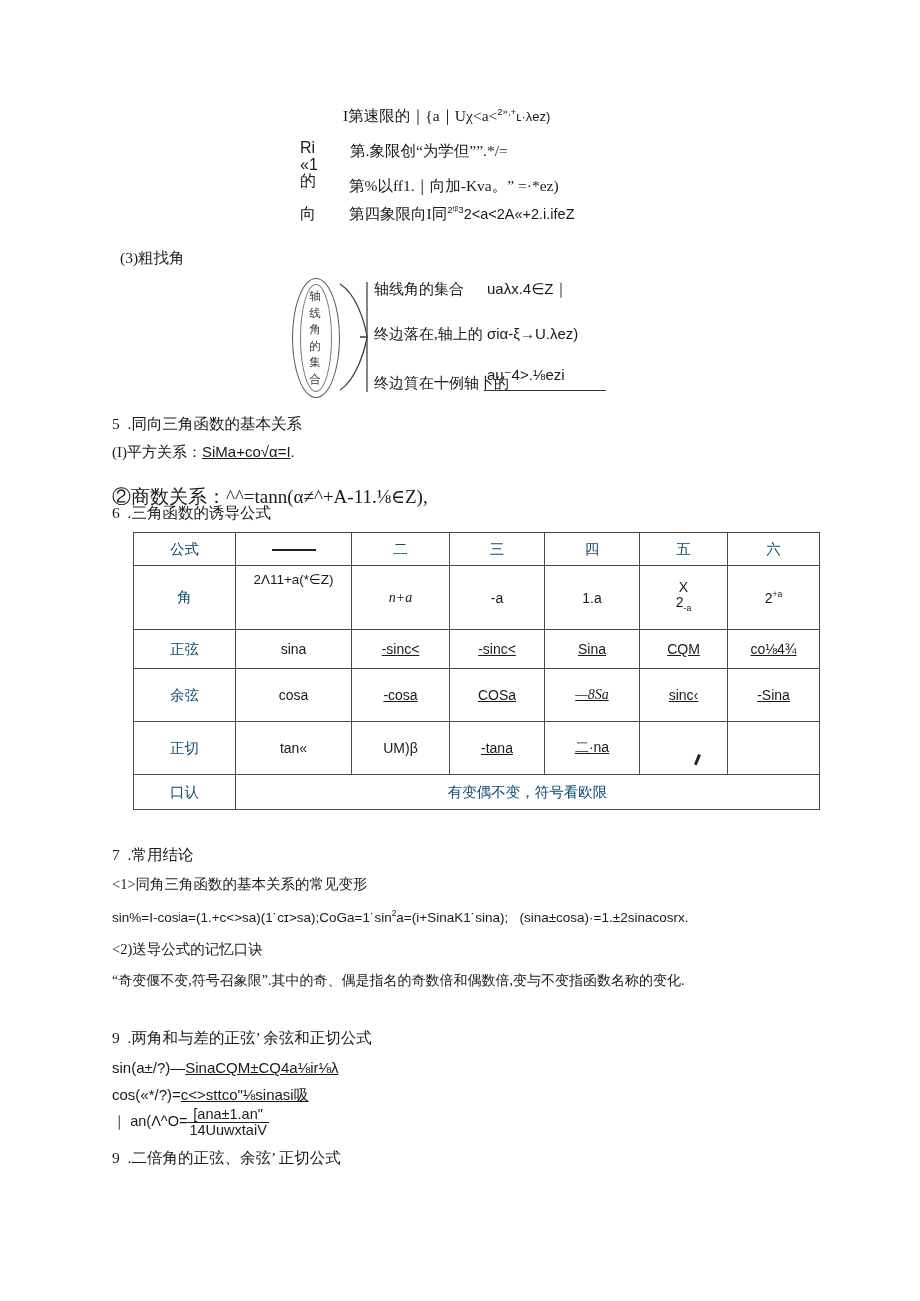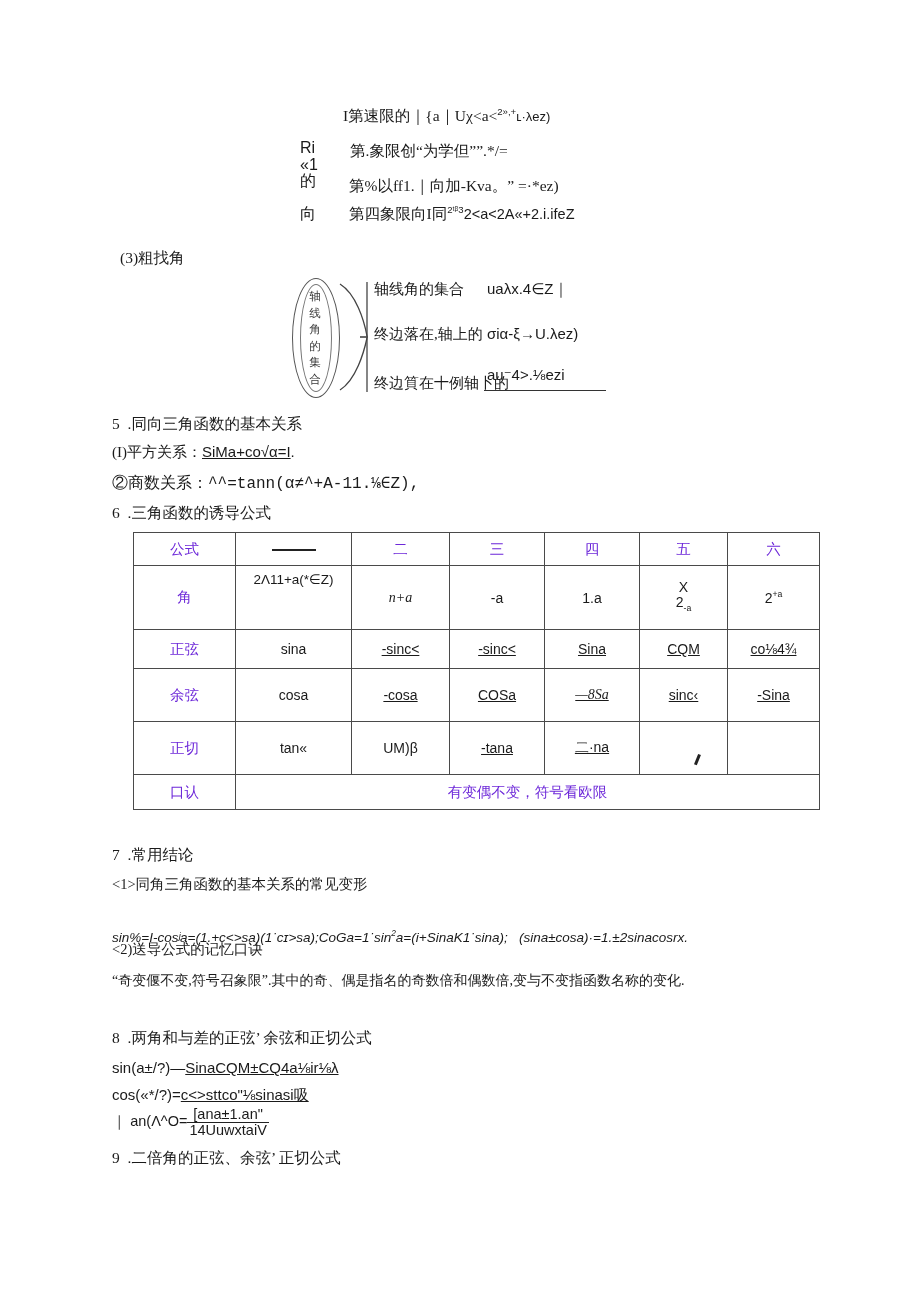--- a/index.html
+++ b/index.html
@@ -105,21 +105,21 @@
   #formula-table td {
     border: 1px solid #4a4a4a;
     text-align: center;
     vertical-align: middle;
     padding: 2px 3px;
     font-family: "Liberation Sans", "DejaVu Sans", sans-serif;
   }
   #formula-table td.rowhead {
     font-family: "Liberation Serif", "DejaVu Serif", serif;
     font-size: 14.5px;
-    color: #6d28d9;
+    color: #0c4a6e;
   }
   #formula-table tr.r-head td { height: 28px; }
   #formula-table tr.r-angle td { height: 56px; }
   #formula-table tr.r-sin td   { height: 34px; }
   #formula-table tr.r-cos td   { height: 48px; }
   #formula-table tr.r-tan td   { height: 48px; }
   #formula-table tr.r-mnem td  { height: 30px; }
   .col-1 { width: 102px; }
   .col-2 { width: 116px; }
   .col-3 { width: 98px; }
@@ -192,21 +192,21 @@
 
     <div class="branch-label serif" style="top:96px;">终边筫在十例轴卜的</div>
     <div class="branch-value sans" style="top:88px;">au⁻4&gt;.⅛ezi</div>
     <div class="branch-rule" style="top:112px;"></div>
   </div>
 
   <div class="heading serif" style="left:112px; top:414px;">5  .同向三角函数的基本关系</div>
 
   <div class="para serif" style="left:112px; top:443px; font-size:15px;"><span>(I)平方关系：</span><span class="sans u">SiMa+co√α=I</span><span class="sans">.</span></div>
 
-  <div class="para serif" style="left:112px; top:473px; font-size:16px;font-family:Liberation Mono, monospace;">②商数关系：^^=tann(α≠^+A-11.⅛∈Z),</div>
+  <div class="para serif" style="left:112px; top:484px; font-size:19px;">②商数关系：^^=tann(α≠^+A-11.⅛∈Z),</div>
 
   <div class="heading serif" style="left:112px; top:503px;">6  .三角函数的诱导公式</div>
 
   <table id="formula-table">
     <colgroup>
       <col class="col-1">
         <col class="col-2">
         <col class="col-3">
         <col class="col-4">
       <col class="col-5">
@@ -275,28 +275,28 @@
         <td class="rowhead">口认</td>
         <td colspan="6" class="rowhead">有变偶不变，符号看欧限</td>
       </tr>
     </tbody>
   </table>
 
   <div class="heading serif" style="left:112px; top:845px;">7  .常用结论</div>
 
   <div class="para serif" style="left:112px; top:875px; font-size:14.5px;">&lt;1&gt;同角三角函数的基本关系的常见变形</div>
 
-  <div class="para sans" style="left:112px; top:928px; font-size:13.5px;font-style:italic;"><span>sin%=I-cosʲa=(1.+c&lt;&gt;sa)(1˙cɪ&gt;sa);CoGa=1˙sin</span><span class="sup">2</span><span>a=(i+SinaK1˙sina);   (sina±cosa)·=1.±2sinacosrx.</span></div>
+  <div class="para sans" style="left:112px; top:908px; font-size:13.5px;"><span>sin%=I-cosʲa=(1.+c&lt;&gt;sa)(1˙cɪ&gt;sa);CoGa=1˙sin</span><span class="sup">2</span><span>a=(i+SinaK1˙sina);   (sina±cosa)·=1.±2sinacosrx.</span></div>
 
   <div class="para serif" style="left:112px; top:940px; font-size:14.5px;text-align:center;">&lt;2)送导公式的记忆口诀</div>
 
   <div class="para serif" style="left:112px; top:972px; font-size:14px;">“奇变偃不变,符号召象限”.其中的奇、偶是指名的奇数倍和偶数倍,变与不变指函数名称的变化.</div>
 
 
-  <div class="heading serif" style="left:112px; top:1028px;">8  .两角和与差的正弦’ 余弦和正切公式</div>
+  <div class="heading serif" style="left:112px; top:1028px;">9  .两角和与差的正弦’ 余弦和正切公式</div>
 
   <div class="para sans" style="left:112px; top:1059px; font-size:15px;"><span>sin(a±/?)—</span><span class="u">SinaCQM±CQ4a⅛ir⅛λ</span></div>
 
   <div class="para sans" style="left:112px; top:1086px; font-size:15px;"><span>cos(«*/?)=</span><span class="u">c&lt;&gt;sttco"⅛sinasi吸</span></div>
 
   <div class="para sans" style="left:112px; top:1107px; font-size:14.5px;"><span>｜ an(Λ^O=</span><span class="frac"><span class="num">[ana±1.an"</span><span class="den">14UuwxtaiV</span></span></div>
 
   <div class="heading serif" style="left:112px; top:1148px;">9  .二倍角的正弦、余弦’ 正切公式</div>
 
 </div>

